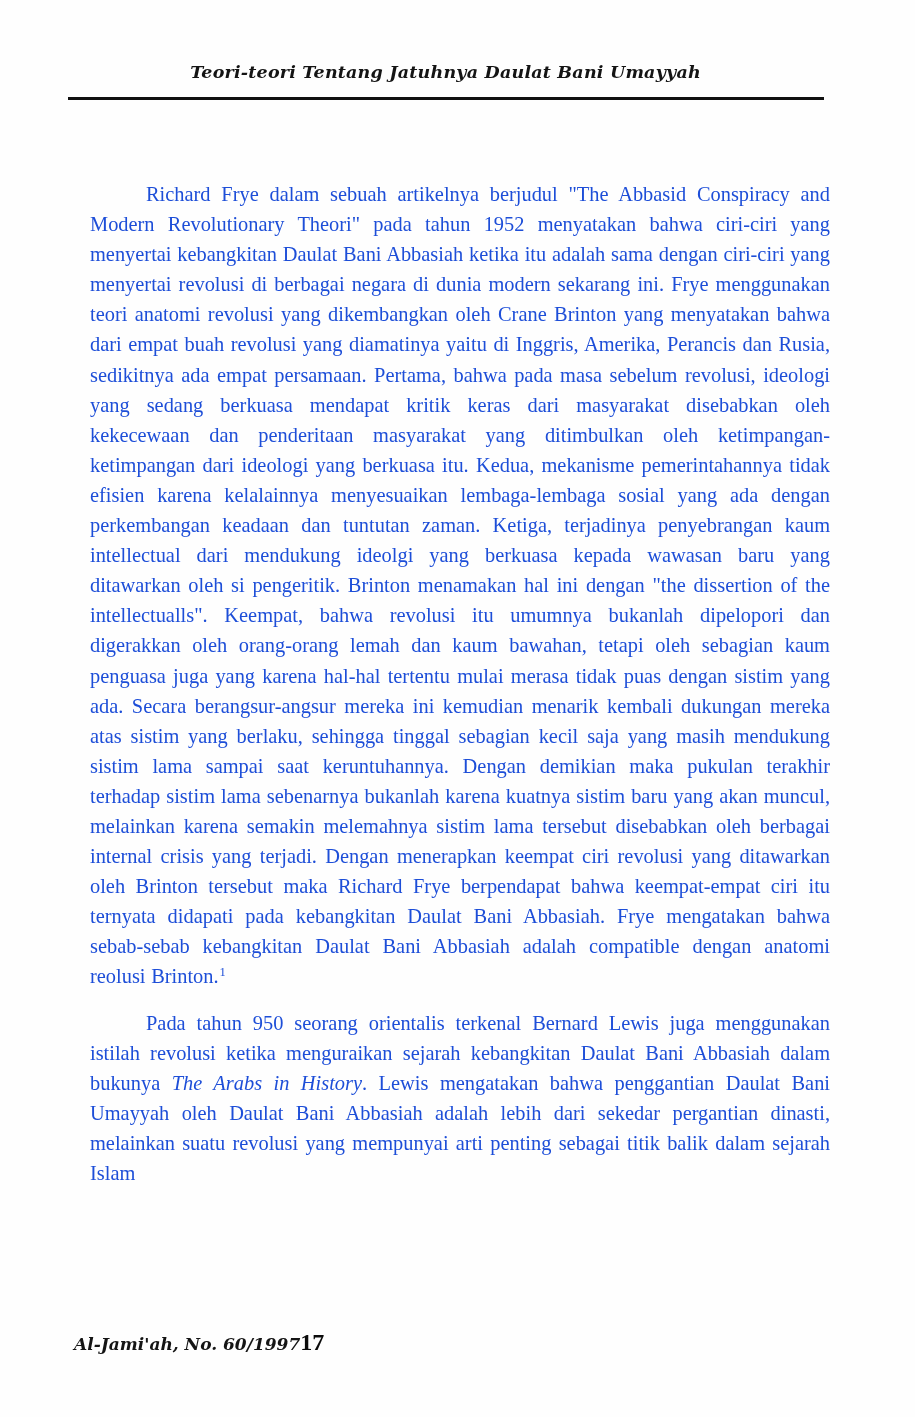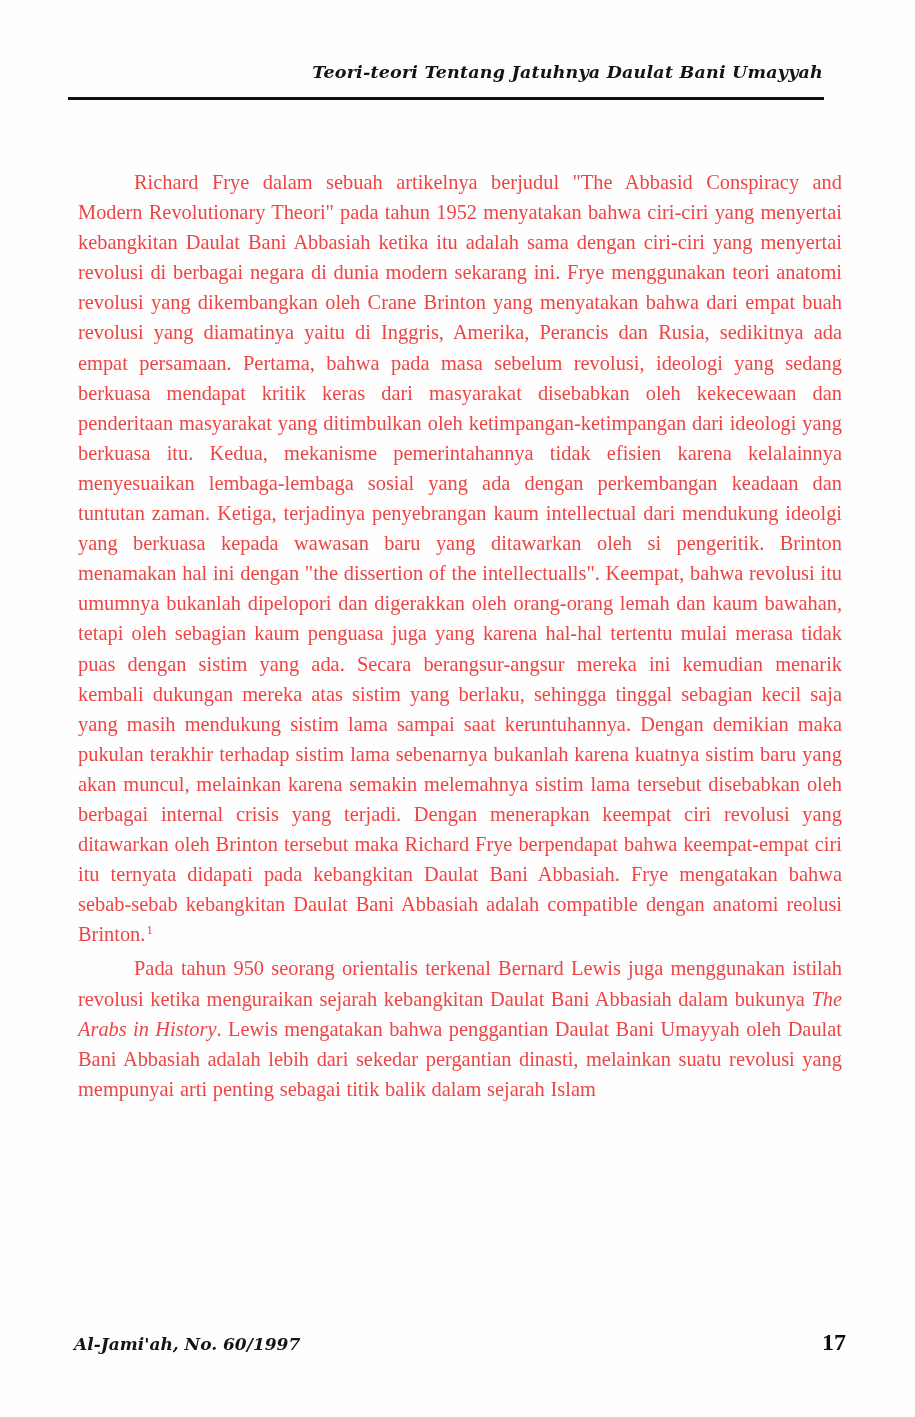--- a/index.html
+++ b/index.html
@@ -22,21 +22,21 @@
     background: #fefefe;
   }
 
   
   .running-head {
     position: absolute;
     left: 68px;
     right: 92px;
     top: 62px;
     height: 30px;
-    text-align: right;
+    text-align: center;
   }
   .running-head-text {
     font-family: "DejaVu Serif", "Liberation Serif", serif;
     font-style: italic;
     font-weight: 600;
     font-size: 17.5px;
     letter-spacing: 0.2px;
     color: #141414;
     white-space: nowrap;
   }
@@ -51,26 +51,26 @@
 
   
   .body-block {
     position: absolute;
     left: 74px;
     top: 163px;
     width: 772px;
   }
 
   .para {
-    margin: 4px;
+    margin: 16px;
     font-size: 20.4px;
     line-height: 30.1px;
     text-align: justify;
     text-justify: inter-word;
-    color: #ef4444;
+    color: #1d4ed8;
     word-spacing: 0.6px;
   }
   .para.indent {
     text-indent: 56px;
   }
   .para + .para {
     margin-top: 0;
   }
 
   .title-italic {
@@ -86,21 +86,20 @@
 
   
   .footer {
     position: absolute;
     left: 74px;
     right: 69px;
     top: 1329px;
     height: 30px;
     display: flex;
     align-items: baseline;
-    justify-content: space-between;
   }
   .footer-source {
     font-family: "DejaVu Serif", "Liberation Serif", serif;
     font-style: italic;
     font-weight: 600;
     font-size: 17px;
     color: #141414;
     white-space: nowrap;
   }
   .footer-page {

